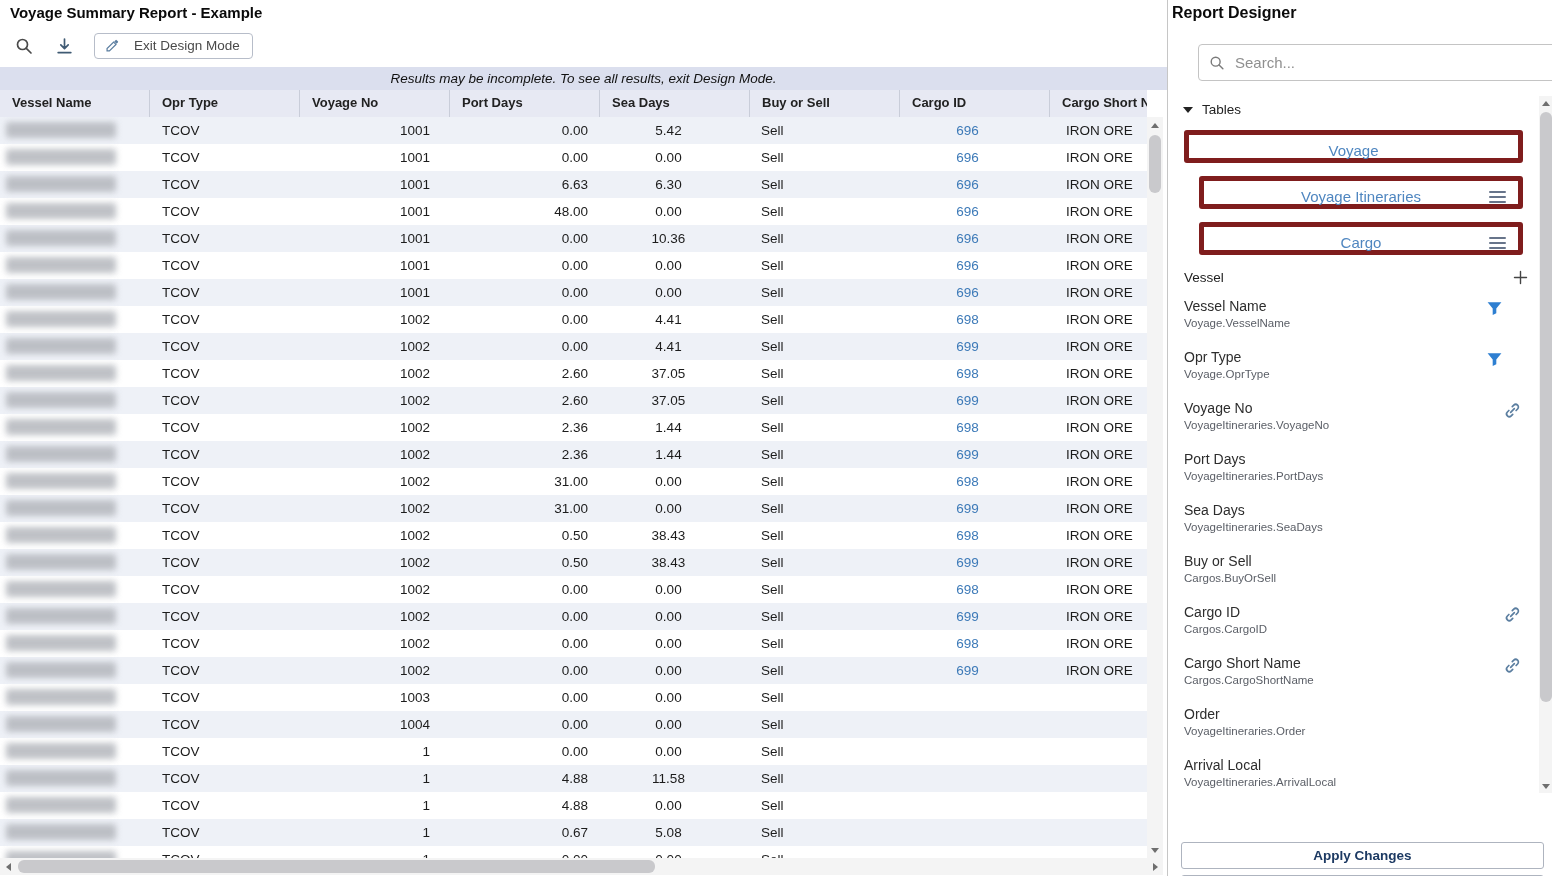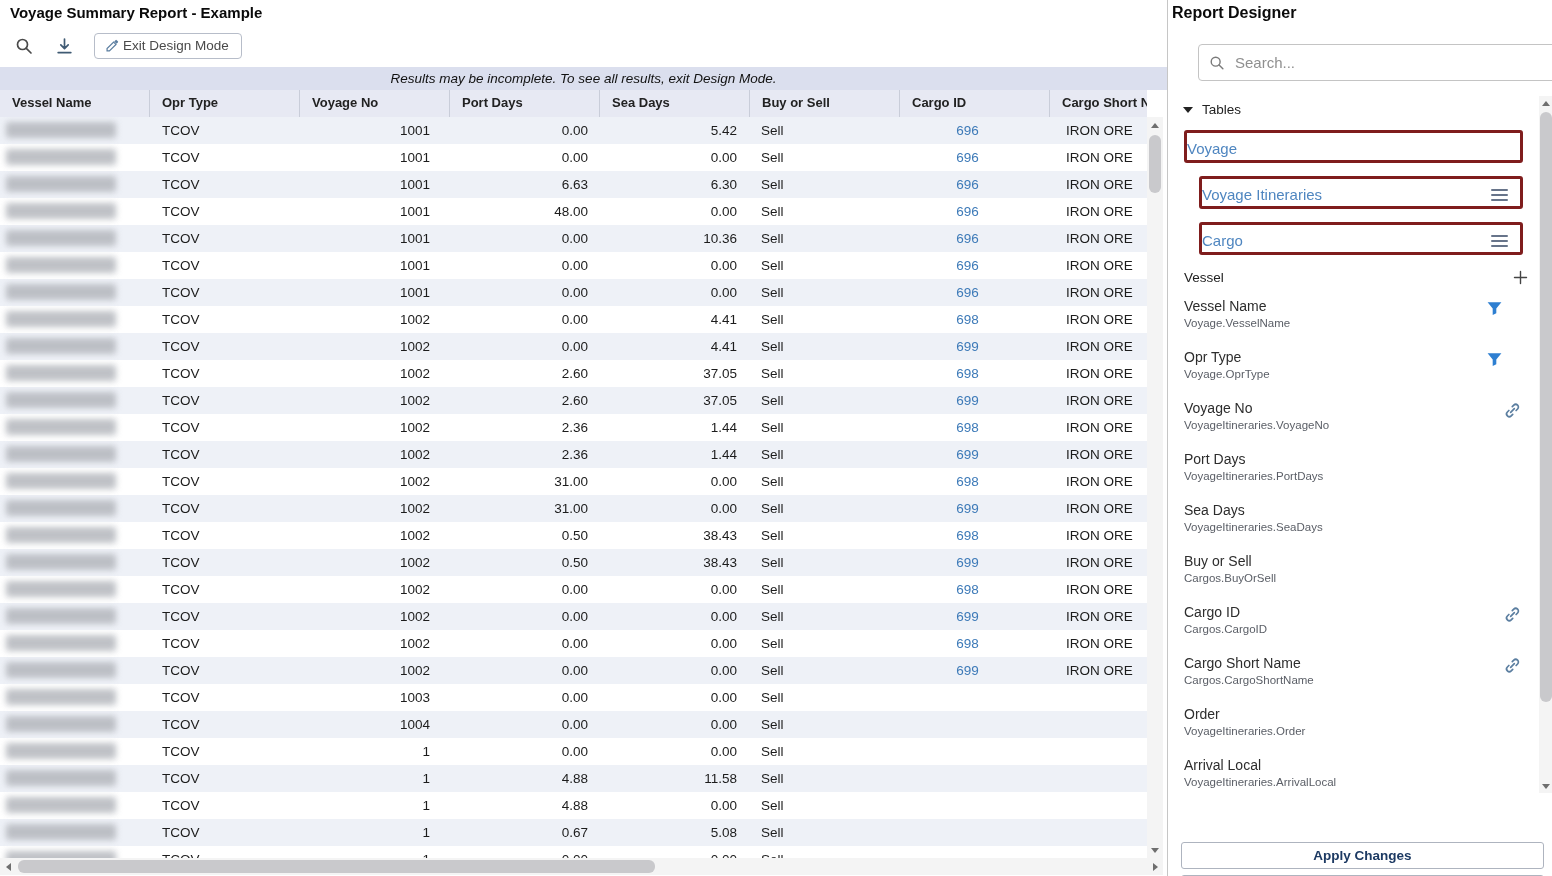--- a/index.html
+++ b/index.html
@@ -4,21 +4,21 @@
 <style>
   html,body{margin:0;padding:0;background:#fff;}
   .screen{position:relative;width:1552px;height:876px;overflow:hidden;background:#fff;
           font-family:"Liberation Sans",sans-serif;color:#1c1c1c;}
 
   
   .main{position:absolute;left:0;top:0;width:1167px;height:876px;background:#fff;}
   .page-title{position:absolute;left:10px;top:4px;font-size:15px;font-weight:700;color:#0a0a0a;}
   .toolbar{position:absolute;left:14px;top:32px;height:28px;display:flex;align-items:center;gap:20px;}
   .tb-icon{width:20px;height:20px;display:inline-flex;align-items:center;justify-content:center;cursor:pointer;}
-  .exit-btn{display:flex;align-items:center;gap:3px;border:1px solid #b7bdc9;border-radius:4px;
+  .exit-btn{display:flex;align-items:center;gap:14px;border:1px solid #b7bdc9;border-radius:4px;
             background:#fff;padding:4px 12px 5px 10px;font-size:13.5px;color:#4a4a4a;
             font-family:"Liberation Sans",sans-serif;cursor:pointer;}
 
   .banner{position:absolute;left:0;top:67px;width:1167px;height:23px;background:#dbdfee;
           font-size:13.5px;font-style:italic;color:#111;text-align:center;line-height:23px;}
 
   
   .thead{position:absolute;left:0;top:90px;width:1147px;height:27px;overflow:hidden;
          background:#e7e9f3;border-bottom:1px solid #cdd1de;}
   .thead-inner{display:flex;width:1200px;height:27px;}
@@ -28,21 +28,21 @@
   .trow{display:flex;width:1200px;height:27px;background:#fff;}
   .trow.shaded{background:#eef1f7;}
   .cell{width:150px;box-sizing:border-box;line-height:27px;font-size:13.5px;color:#1c1c1c;
         white-space:nowrap;overflow:hidden;}
   .c-vessel{padding-left:6px;}
   .blur-block{display:block;margin-top:5px;width:110px;height:16px;background:#b4b7bd;
               filter:blur(3px);border-radius:2px;opacity:.85;}
   .c-opr{padding-left:12px;}
   .c-voyno{text-align:right;padding-right:20px;}
   .c-port{text-align:right;padding-right:12px;}
-  .c-sea{text-align:right;padding-right:13px;}
+  .c-sea{text-align:center;padding-right:13px;}
   .c-buy{padding-left:11px;}
   .c-cargoid{text-align:center;padding-right:15px;}
   .cargo-link{color:#3d7ab8;text-decoration:none;cursor:pointer;}
   .c-short{padding-left:16px;}
 
   
   .vscroll{position:absolute;left:1147px;top:117px;width:16px;height:741px;background:#f4f4f4;}
   .hscroll{position:absolute;left:0;top:858px;width:1163px;height:17px;background:#f4f4f4;}
   .sb-btn{position:absolute;width:16px;height:16px;background:#f4f4f4;display:flex;align-items:center;justify-content:center;cursor:pointer;}
   .tri{width:0;height:0;}
@@ -60,22 +60,22 @@
   .search-box{position:absolute;left:30px;top:44px;width:358px;height:37px;box-sizing:border-box;
               border:1px solid #c4c4c4;border-radius:4px;display:flex;align-items:center;
               padding-left:10px;gap:8px;background:#fff;}
   .search-box input{border:none;outline:none;flex:1;font-size:15px;color:#333;
                     font-family:"Liberation Sans",sans-serif;background:transparent;}
   .search-box input::placeholder{color:#8f8f8f;}
   .tables-head{position:absolute;left:15px;top:102px;display:flex;align-items:center;gap:9px;
                font-size:13.5px;color:#222;cursor:pointer;}
   .tri-collapse{width:0;height:0;border-left:5px solid transparent;border-right:5px solid transparent;
                 border-top:6px solid #222;}
-  .tbl-btn{position:absolute;height:33px;box-sizing:border-box;border:3px solid #7f1d1d;border-radius:3px;
-           background:#fff;color:#4f86c0;font-size:15px;line-height:31px;cursor:pointer;}
+  .tbl-btn{position:absolute;height:33px;box-sizing:border-box;border:5px solid #7f1d1d;border-radius:3px;
+           background:#fff;color:#4f86c0;font-size:15px;text-align:center;line-height:31px;cursor:pointer;}
   .menu-icon{position:absolute;right:12px;top:10px;width:17px;height:12px;display:flex;
              flex-direction:column;justify-content:space-between;cursor:pointer;}
   .menu-icon i{display:block;height:2px;background:#67748a;border-radius:1px;}
   .columns-head{position:absolute;left:16px;top:268px;width:345px;display:flex;align-items:center;
                 justify-content:space-between;font-size:13.5px;color:#222;}
   .plus-btn{width:18px;height:18px;display:flex;align-items:center;justify-content:center;
             font-size:20px;font-weight:400;color:#444;cursor:pointer;line-height:18px;}
   .col-list{position:absolute;left:16px;top:290px;width:345px;height:500px;overflow:hidden;}
   .col-item{position:relative;height:51px;box-sizing:border-box;padding-top:8px;cursor:pointer;}
   .col-name{font-size:14px;color:#2d2d2d;margin-bottom:3px;}

